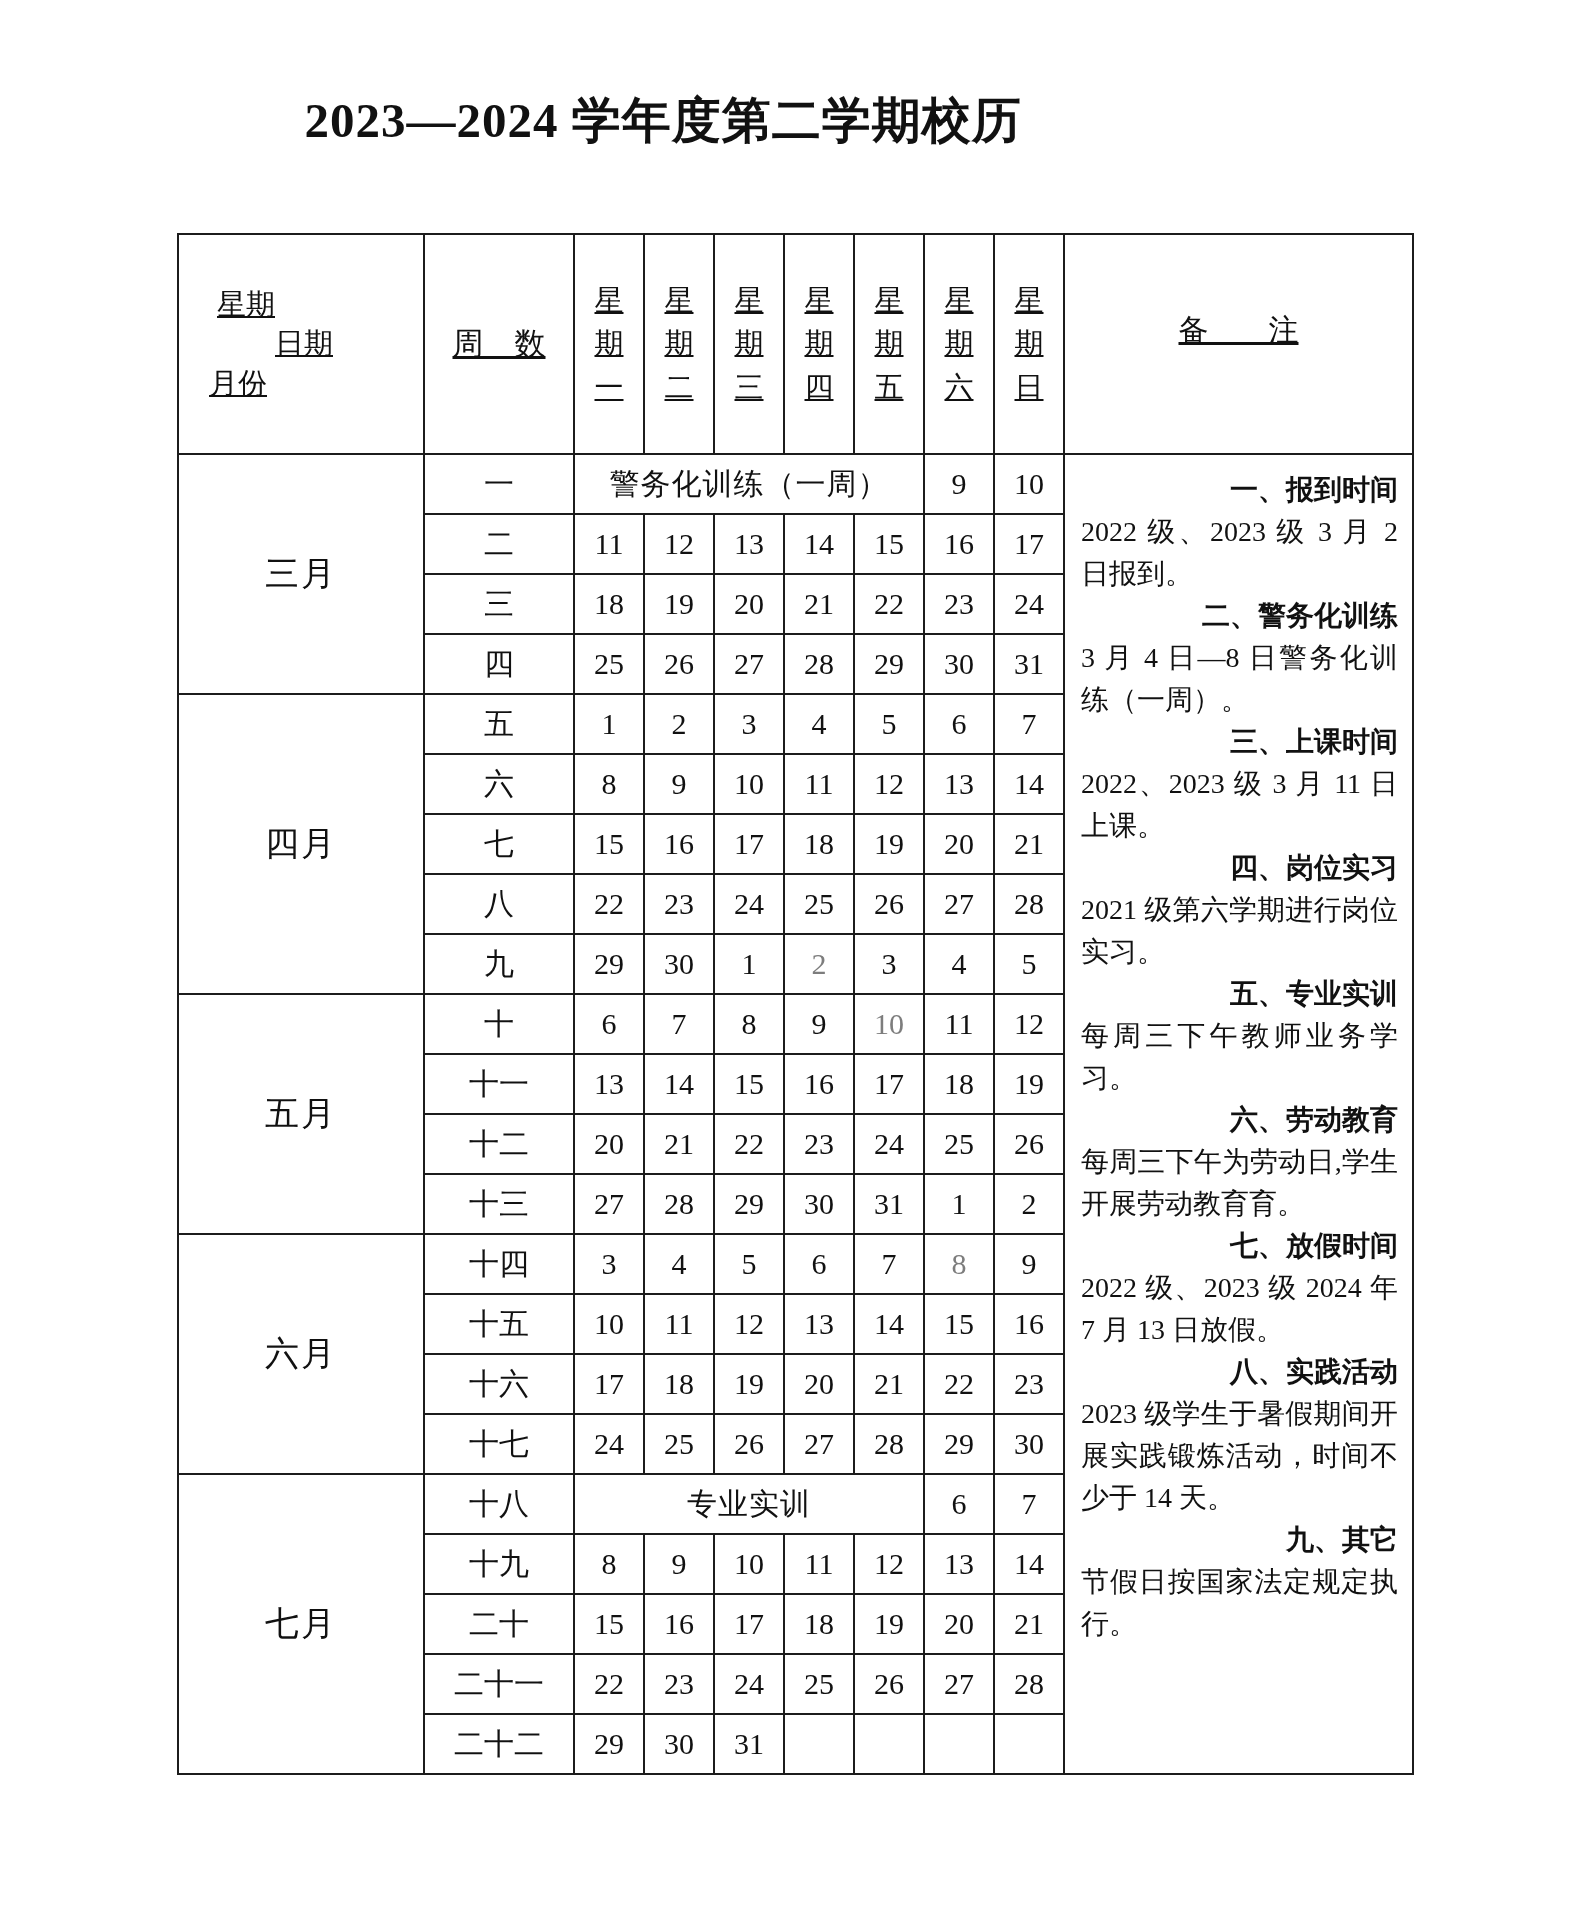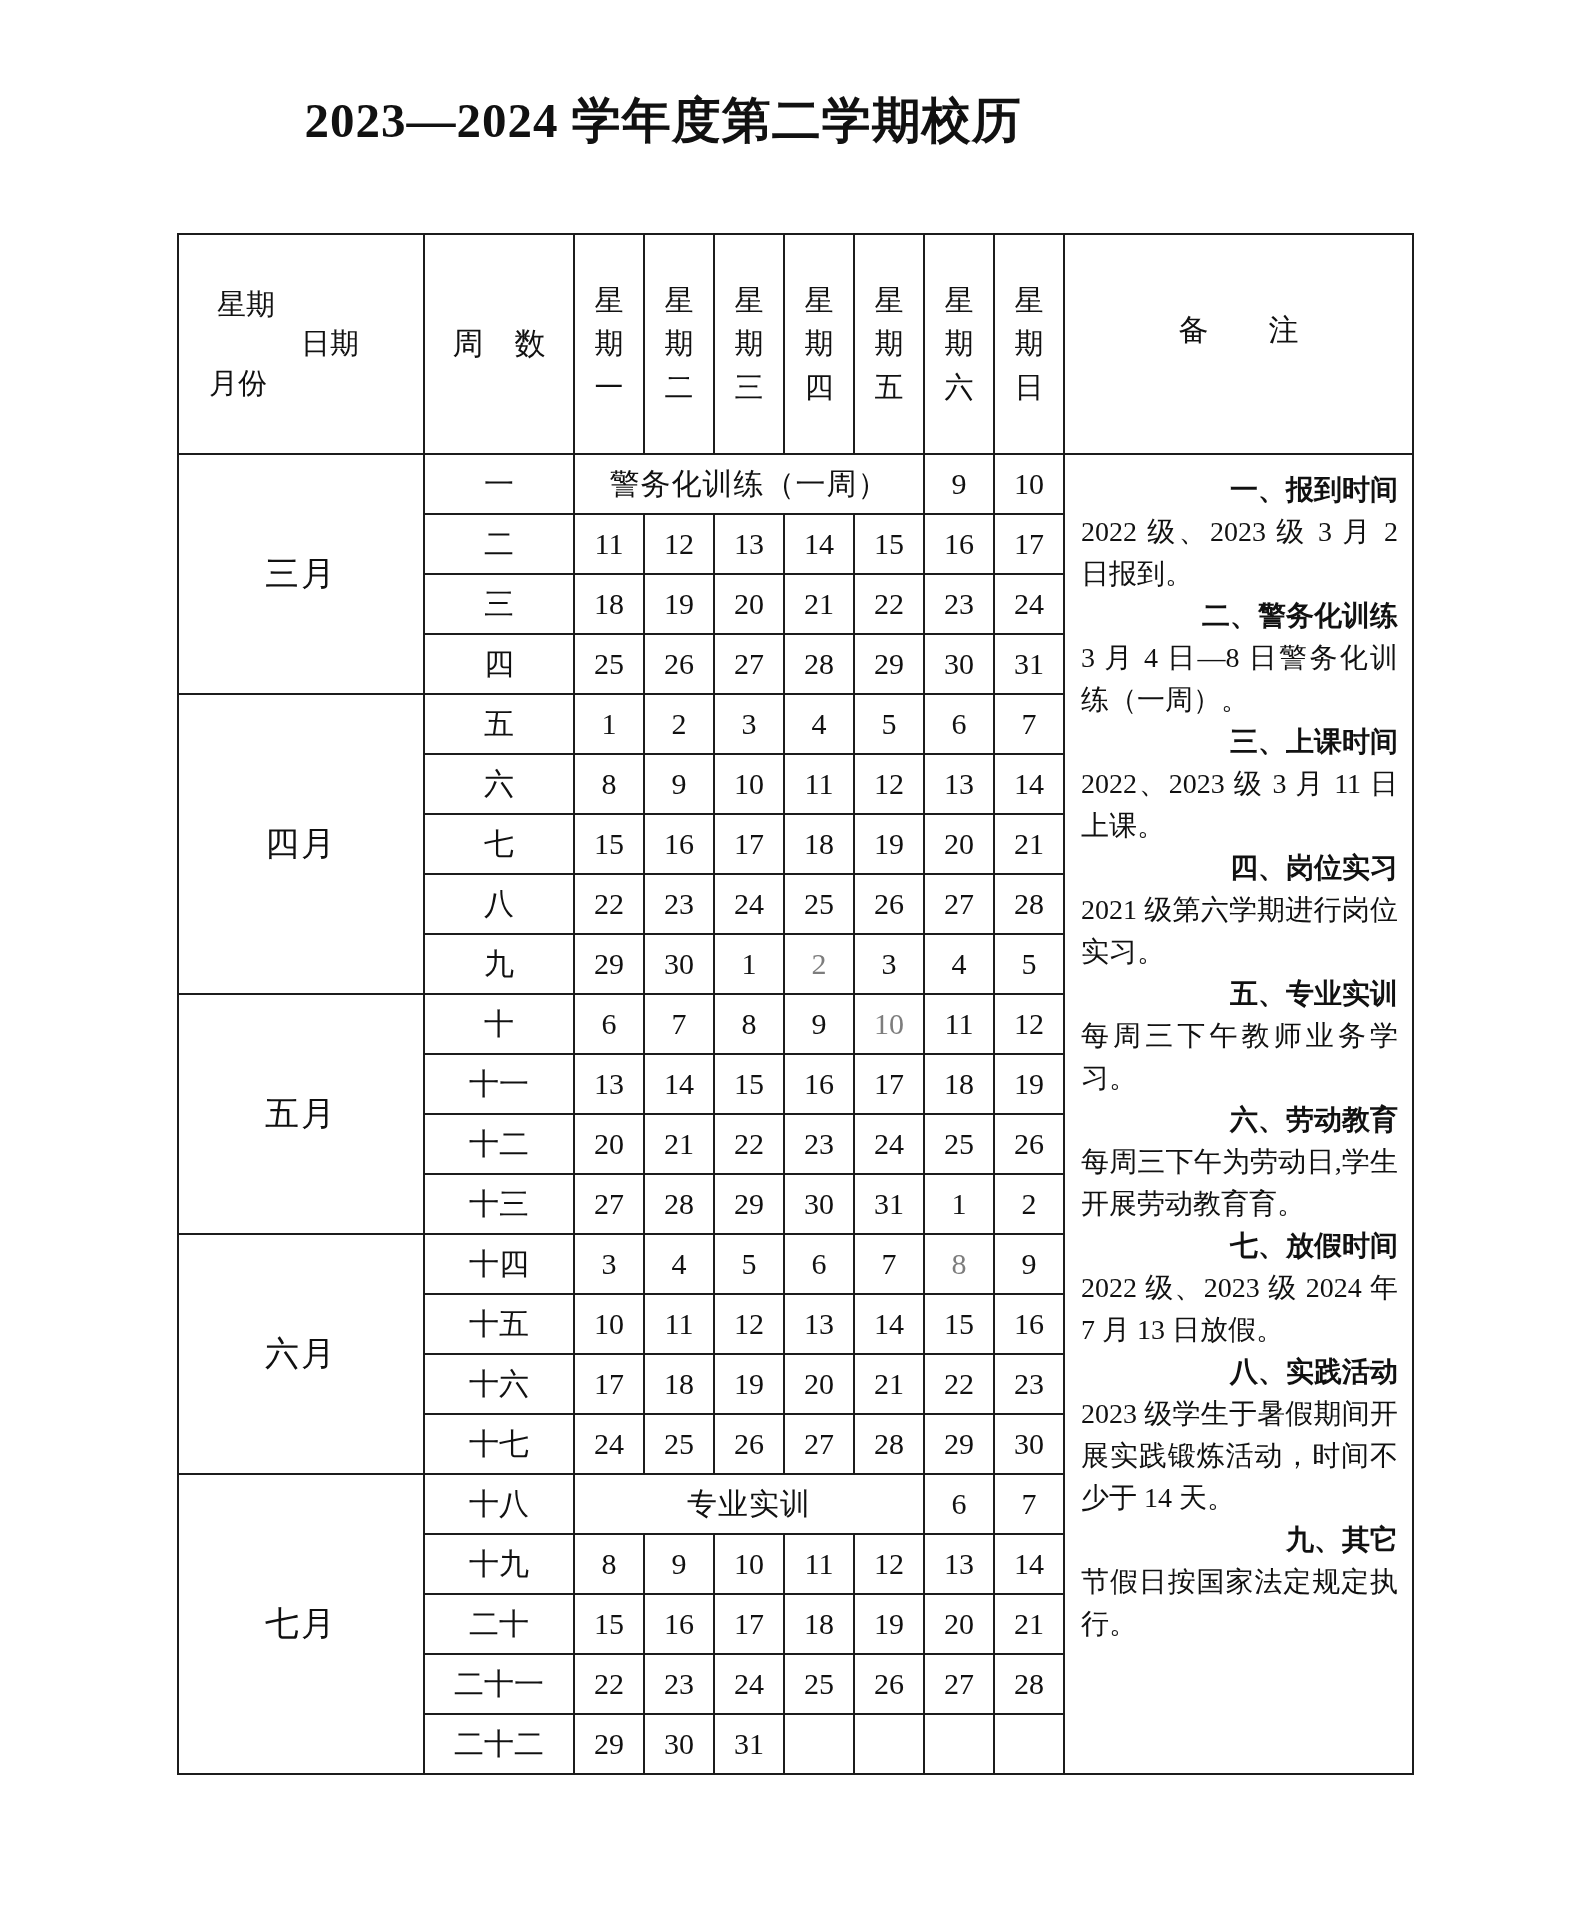--- a/index.html
+++ b/index.html
@@ -19,25 +19,25 @@
   }
   col.month-col{width:246px;}
   col.week-col{width:150px;}
   col.day-col{width:70px;}
   col.rmk-col{width:349px;}
   .cal th,.cal td{
     border:2px solid #1c1c1c;font-weight:normal;padding:0;
     font-size:30px;line-height:1.35;text-align:center;vertical-align:middle;
     overflow:hidden;
   }
-  thead tr{height:220px;}
+  thead tr{height:220px;text-decoration:underline;}
   tbody tr{height:60px;}
   th.corner{text-align:left;vertical-align:middle;font-size:29px;}
   th.corner .c1{padding-left:38px;}
-  th.corner .c2{padding-left:96px;margin-left:26px;}
+  th.corner .c2{padding-left:96px;}
   th.corner .c3{padding-left:30px;}
   th.weekhdr{font-size:31px;}
   th.dayhdr{font-size:29px;line-height:1.5;vertical-align:middle;}
   th.dayhdr div{text-align:center;}
   th.rmkhdr{font-size:30px;vertical-align:middle;padding-bottom:28px;}
   td.month{font-size:34px;letter-spacing:2px;}
   td.wk{font-size:30px;}
   td.day{font-size:30px;}
   td.day.gray{color:#7d7d7d;}
   td.span-cell{font-size:30px;letter-spacing:1px;}

